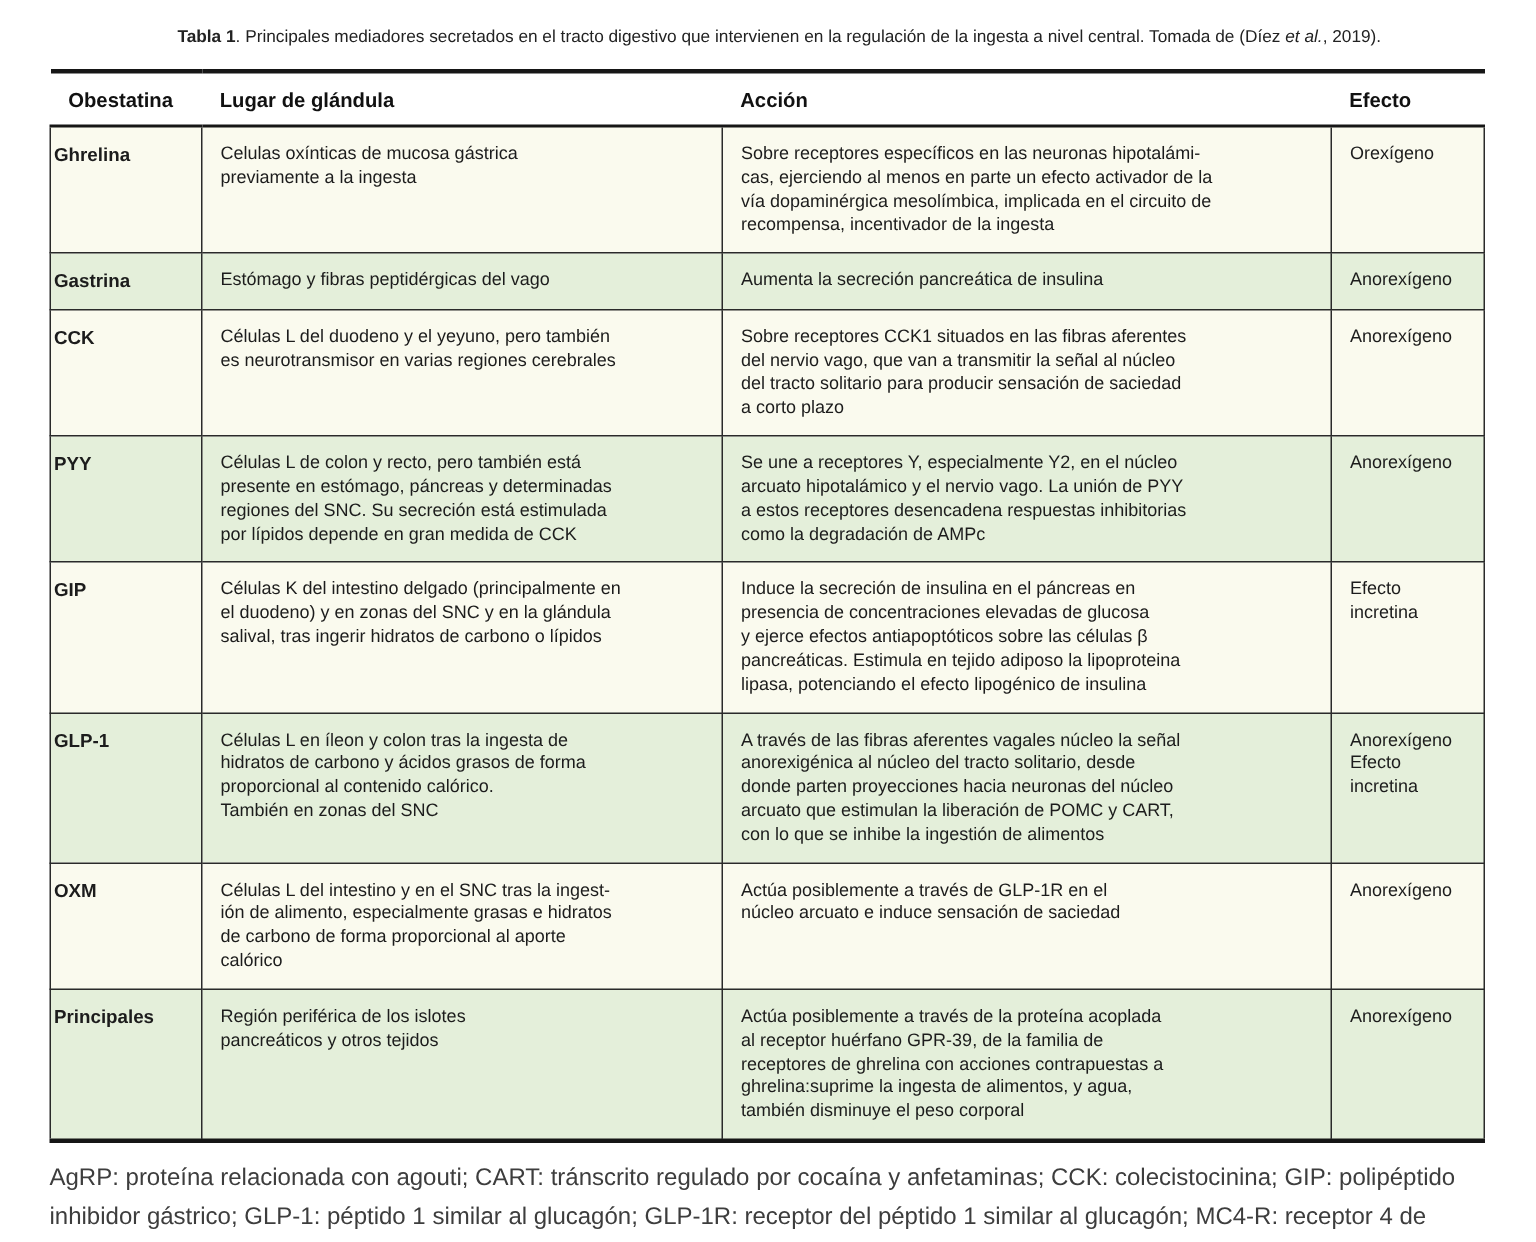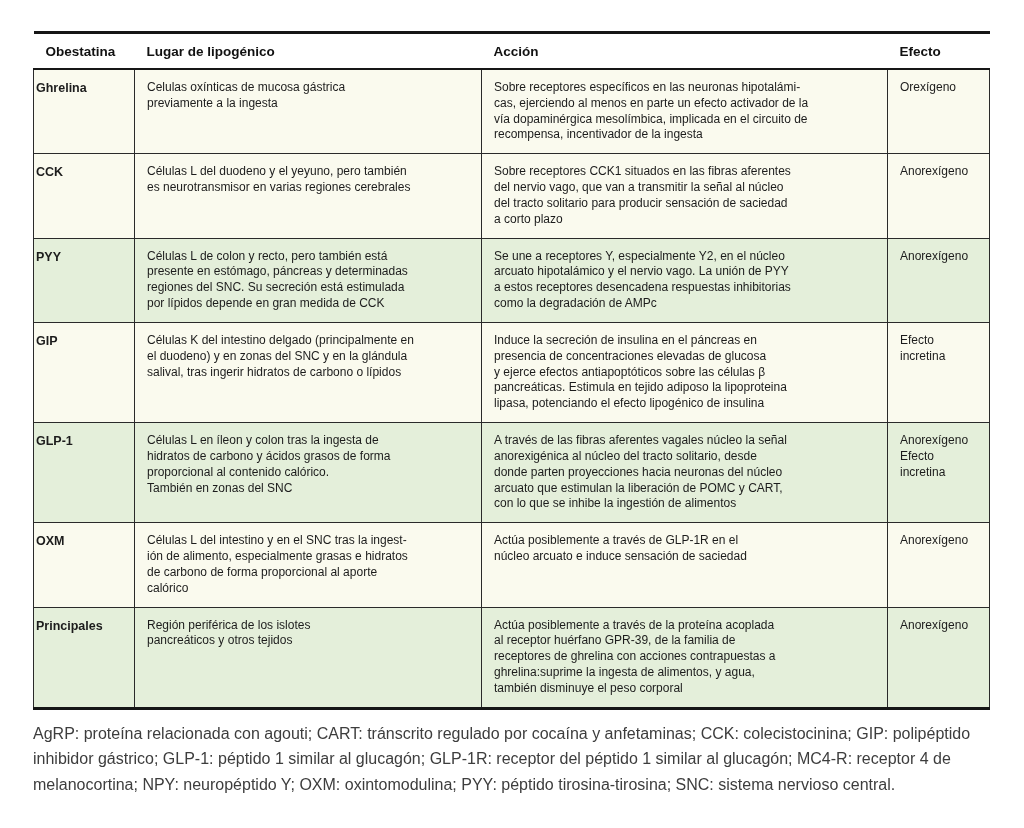--- a/index.html
+++ b/index.html
@@ -62,46 +62,53 @@
     font-size: 16px;
     line-height: 1.6;
     color: #3d3d3d;
   }
 </style>
 </head>
 <body>
 
 <div class="page">
 
+  <p class="caption"><b>Tabla 1</b><span>. Principales mediadores secretados en el tracto digestivo que intervienen en la regulación de la ingesta a nivel central. Tomada de (Díez </span><i>et al.</i><span>, 2019).</span></p>
 
   <table class="mediators">
     <colgroup>
       <col style="width:101px">
       <col style="width:347px">
       <col style="width:406px">
       <col style="width:102px">
     </colgroup>
     <thead>
       <tr>
         <th>Obestatina</th>
-        <th>Lugar de lipogénico</th>
+        <th>Lugar de glándula</th>
         <th>Acción</th>
         <th>Efecto</th>
       </tr>
     </thead>
     <tbody>
       <tr class="cream">
         <td class="mediador">Ghrelina</td>
         <td>Celulas oxínticas de mucosa gástrica
 previamente a la ingesta</td>
         <td>Sobre receptores específicos en las neuronas hipotalámi-
 cas, ejerciendo al menos en parte un efecto activador de la
 vía dopaminérgica mesolímbica, implicada en el circuito de
 recompensa, incentivador de la ingesta</td>
         <td>Orexígeno</td>
+      </tr>
+      <tr class="green">
+        <td class="mediador">Gastrina</td>
+        <td>Estómago y fibras peptidérgicas del vago</td>
+        <td>Aumenta la secreción pancreática de insulina</td>
+        <td>Anorexígeno</td>
       </tr>
       <tr class="cream">
         <td class="mediador">CCK</td>
         <td>Células L del duodeno y el yeyuno, pero también
 es neurotransmisor en varias regiones cerebrales</td>
         <td>Sobre receptores CCK1 situados en las fibras aferentes
 del nervio vago, que van a transmitir la señal al núcleo
 del tracto solitario para producir sensación de saciedad
 a corto plazo</td>
         <td>Anorexígeno</td>

